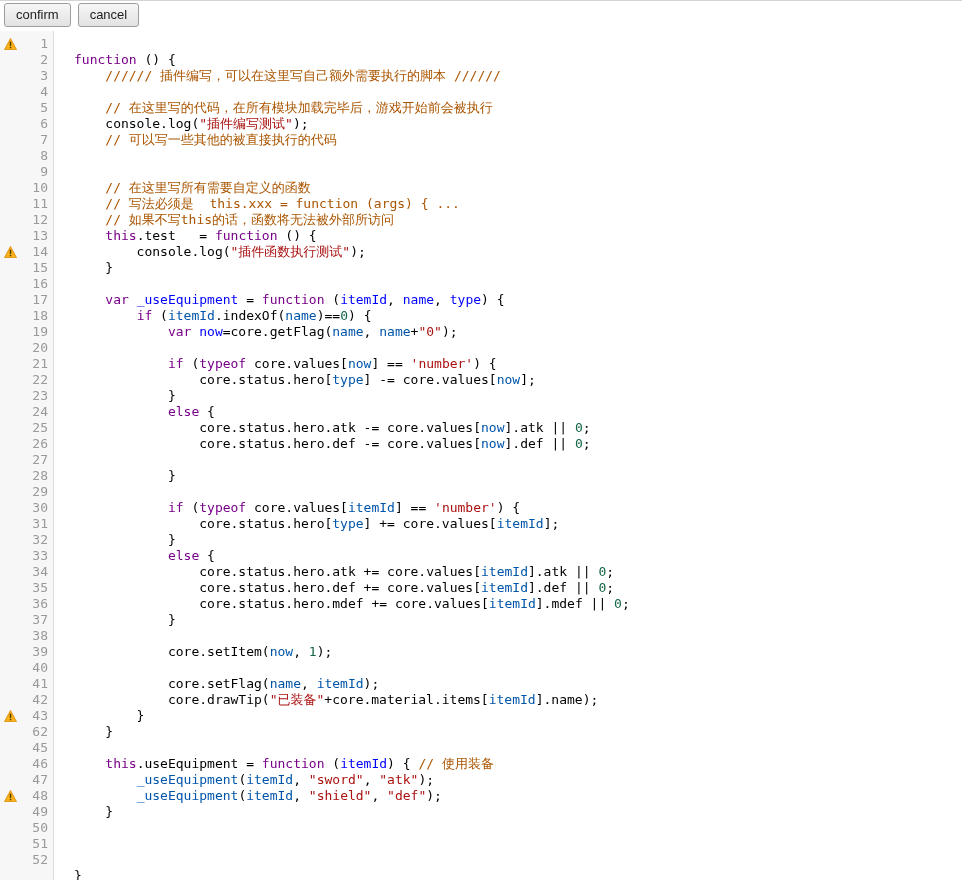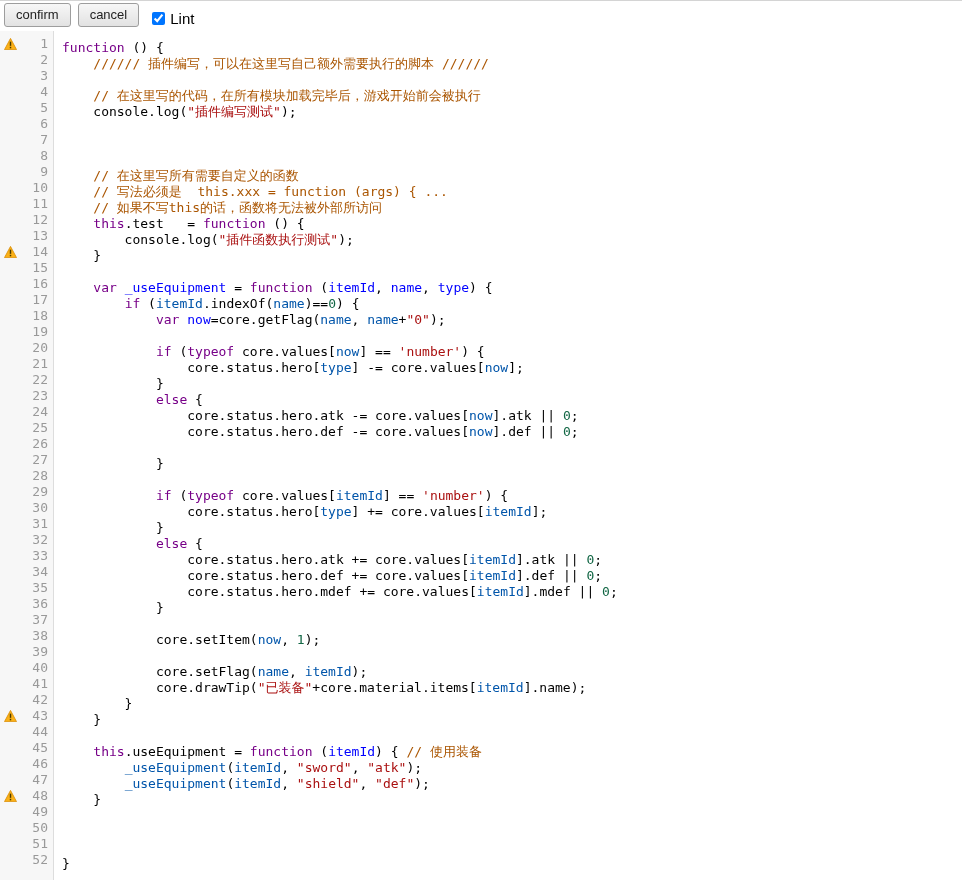--- a/index.html
+++ b/index.html
@@ -3,21 +3,21 @@
 <meta charset="utf-8">
 <style>
   * { box-sizing: border-box; margin: 0; padding: 0; }
   html, body { width: 962px; height: 880px; background: #fff; overflow: hidden; }
   body { font-family: "Liberation Sans", sans-serif; border-top: 1px solid #d4d4d4; }
 
   
   .toolbar {
     height: 30px;
     display: flex;
-    align-items: flex-end;
+    align-items: center;
     padding: 2px 4px 4px 4px;
     background: #fff;
   }
   .btn {
     font-family: "Liberation Sans", sans-serif;
     font-size: 13px;
     color: #222;
     padding: 3px 11px 4px 11px;
     margin-right: 7px;
     border: 1px solid #9d9d9d;
@@ -63,21 +63,21 @@
   .lnum {
     flex: 1;
     text-align: right;
     padding-right: 6px;
     color: #999;
     font-family: "DejaVu Sans Mono", monospace;
     font-size: 13px;
     line-height: 16px;
   }
   pre.code {
-    margin: 4px;
+    margin: 16px;
     padding-left: 4px;
     font-family: "DejaVu Sans Mono", monospace;
     font-size: 13px;
     line-height: 16px;
     white-space: pre;
   }
   
   .tk-k { color: #708; }   
   .tk-d { color: #00f; }   
   .tk-v { color: #05a; }   
@@ -139,20 +139,21 @@
           <span class="marker"></span>
           <span class="lnum">5</span>
         </div>
         <pre class="code"><span class="tk-p">    console.log(</span><span class="tk-s">"插件编写测试"</span><span class="tk-p">);</span></pre>
       </div>
       <div class="line">
         <div class="gutter-cell">
           <span class="marker"></span>
           <span class="lnum">6</span>
         </div>
+        <pre class="code"><span class="tk-p">    </span><span class="tk-c">// 可以写一些其他的被直接执行的代码</span></pre>
       </div>
       <div class="line">
         <div class="gutter-cell">
           <span class="marker"></span>
           <span class="lnum">7</span>
         </div>
         <pre class="code"></pre>
       </div>
       <div class="line">
         <div class="gutter-cell">
@@ -412,21 +413,21 @@
               <rect x="7.1" y="11" width="1.8" height="1.9" fill="#4a3a00"></rect>
             </svg>
           </span>
           <span class="lnum">43</span>
         </div>
         <pre class="code"><span class="tk-p">    }</span></pre>
       </div>
       <div class="line">
         <div class="gutter-cell">
           <span class="marker"></span>
-          <span class="lnum">44</span>
+          <span class="lnum">62</span>
         </div>
         <pre class="code"></pre>
       </div>
       <div class="line">
         <div class="gutter-cell">
           <span class="marker"></span>
           <span class="lnum">45</span>
         </div>
         <pre class="code"><span class="tk-p">    </span><span class="tk-k">this</span><span class="tk-p">.useEquipment = </span><span class="tk-k">function</span><span class="tk-p"> (</span><span class="tk-d">itemId</span><span class="tk-p">) { </span><span class="tk-c">// 使用装备</span></pre>
       </div>

